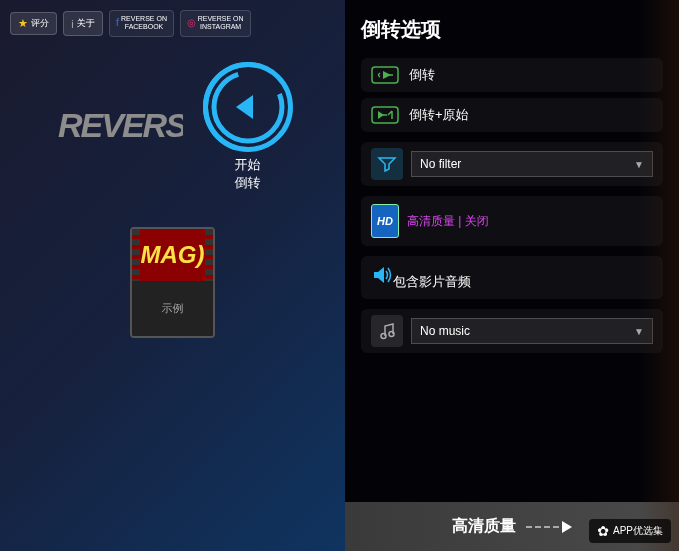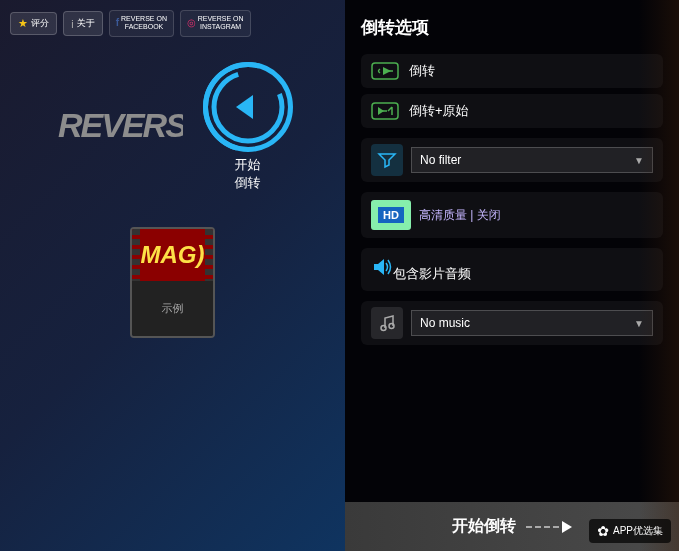--- a/index.html
+++ b/index.html
@@ -162,21 +162,21 @@
     .panel-content {
       padding: 16px;
       flex: 1;
       display: flex;
       flex-direction: column;
       gap: 10px;
     }
 
     .panel-title {
       color: white;
-      font-size: 17px;
+      font-size: 20px;
       font-weight: bold;
       margin-bottom: 5px;
     }
 
     .section-label {
       color: #aaa;
       font-size: 11px;
       margin-bottom: 6px;
     }
 
@@ -242,27 +242,28 @@
       border-radius: 6px;
       padding: 8px 10px;
       cursor: pointer;
     }
 
     .hd-badge {
       background: #1565c0;
       color: white;
       font-size: 11px;
       font-weight: bold;
-      padding: 2px 5px;
+      padding: 10px 5px;
       border-radius: 3px;
-      border: 7px solid #86efac;
+      border: 1px solid #86efac;
+      font-style: italic;
     }
 
     .quality-text {
-      color: #c4b5fd;
+      color: #d946ef;
       font-size: 12px;
     }
 
     .audio-row {
       display: flex;
       align-items: flex-end;
       background: rgba(255,255,255,0.05);
       border-radius: 6px;
       padding: 8px 10px;
     }
@@ -493,21 +494,21 @@
           </svg>
         </div>
         <div class="music-select-display">
           <span>No music</span>
           <span class="select-arrow">▼</span>
         </div>
       </div>
     </div>
 
     <button class="start-btn">
-      <span>开始倒转</span>
+      <span>高清质量</span>
       <div class="arrow-dashes">
         <div class="dash"></div>
         <div class="dash"></div>
         <div class="dash"></div>
         <div class="dash"></div>
         <div class="arrow-head"></div>
       </div>
     </button>
 
     <div class="watermark">

